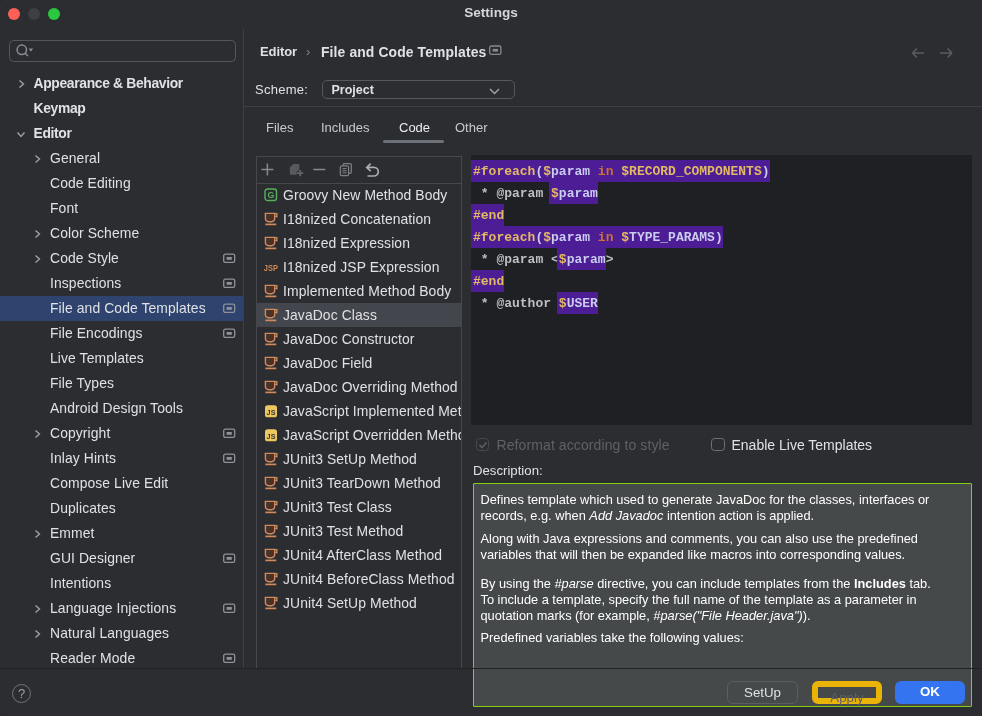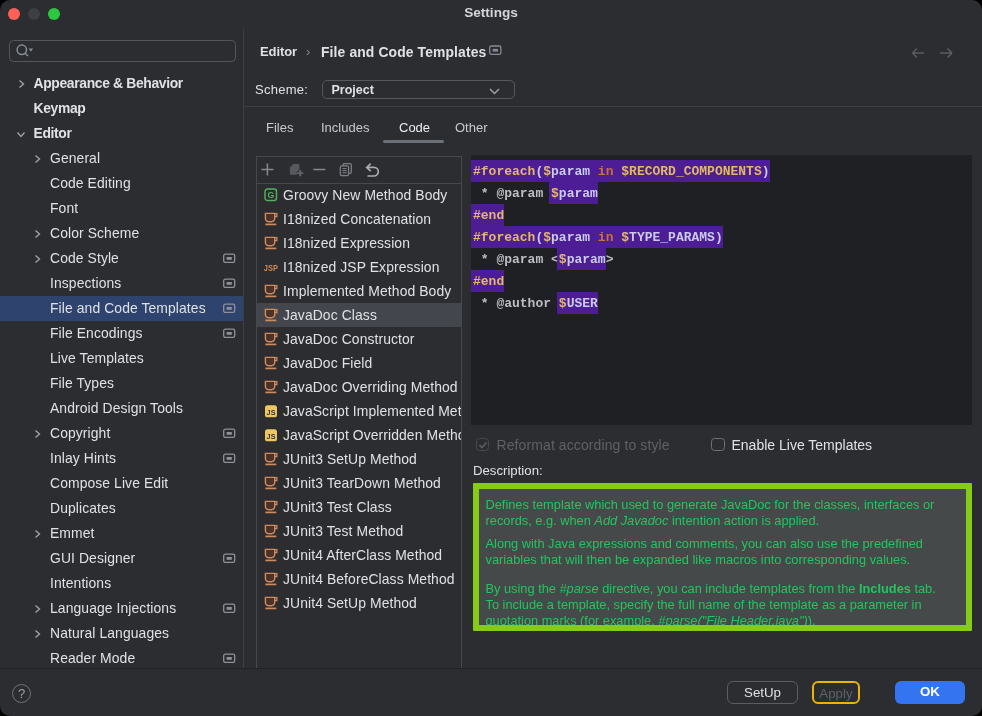--- a/index.html
+++ b/index.html
@@ -1,18 +1,18 @@
 <!DOCTYPE html>
 <html><head>
 <meta charset="utf-8">
 <style>
   html,body{margin:0;padding:0;width:982px;height:716px;background:#000;overflow:hidden}
   *{box-sizing:border-box}
   body{font-family:"Liberation Sans",sans-serif;-webkit-font-smoothing:antialiased}
-  .win{position:absolute;left:0;top:0;width:982px;height:716px;background:#2b2d30;border-radius:10px;overflow:hidden;transform:translateZ(0)}
+  .win{position:absolute;left:0;top:0;width:982px;height:716px;background:#2b2d30;border-radius:1px;overflow:hidden;transform:translateZ(0)}
   .abs{position:absolute}
   
   .light{position:absolute;top:8px;width:12px;height:12px;border-radius:50%}
   .title{position:absolute;top:6px;left:0;width:982px;text-align:center;font-size:13.6px;line-height:14px;font-weight:bold;color:#d4d6d9}
   
   .search{position:absolute;left:9px;top:39.5px;width:227px;height:22.5px;border:1px solid #53565c;border-radius:4.5px}
   .vdiv{position:absolute;left:243px;top:29px;width:1px;height:639px;background:#3d4043}
   .tree{position:absolute;left:0;top:71px;width:243px;height:597px;overflow:hidden}
   .trow{position:relative;height:25px;line-height:25px;font-size:13.9px;letter-spacing:0.1px;color:#dfe1e5;white-space:nowrap}
   .trow .lbl{position:absolute;left:33.5px}
@@ -41,32 +41,32 @@
   .code{position:absolute;left:2px;top:5.5px;font-family:"Liberation Mono",monospace;font-size:13px;line-height:22px;font-weight:bold;white-space:pre;color:#bcbec4}
   .fr{background:#4c1d95;padding:3.5px 0 3.5px 1.6px;margin-left:-1.6px}
   .k{color:#e2b964}.o{color:#ce7033}.p{color:#c9ccee}.w{color:#bcbec4}
   
   .cb{position:absolute;width:13.5px;height:13.5px;border-radius:3.5px}
   .cb1{left:475.5px;top:437.5px;border:1.3px solid #47494e}
   .cb2{left:711px;top:437.5px;border:1.5px solid #6d7076}
   .cbl1{position:absolute;left:496.5px;top:437px;font-size:14px;letter-spacing:0.1px;color:#5e6165}
   .cbl2{position:absolute;left:731.5px;top:436.5px;font-size:14px;color:#dfe1e5}
   .desc-lbl{position:absolute;left:473px;top:462.5px;font-size:13.2px;color:#dfe1e5}
-  .descbox{position:absolute;left:472.5px;top:483px;width:499.5px;height:148px;background:#46494a;border:6px solid #84cc16;border-radius:1px;color:#22c55e;font-size:12.8px;overflow:hidden}
+  .descbox{position:absolute;left:472.5px;top:483px;width:499.5px;height:224px;background:#46494a;border:1px solid #84cc16;border-radius:1px;color:#ffffff;font-size:12.8px;overflow:hidden}
   .descbox p{margin:0;padding:0 0 0 7px;line-height:15.9px}
   .descbox p.p1{margin-top:7.6px}
   .descbox p.p2{margin-top:8px}
   .descbox p.p3{margin-top:12.8px}
   .descbox p.p4{margin-top:6px}
   
   .fsep{position:absolute;left:0;top:668px;width:982px;height:1px;background:#202225}
   .help{position:absolute;left:12px;top:684px;width:19px;height:19px;border:1.4px solid #6f737a;border-radius:50%;color:#9da0a6;font-size:13px;line-height:17px;text-align:center}
   .btn{position:absolute;top:681px;height:23px;border-radius:6px;font-size:13.3px;text-align:center;line-height:22px}
   .btn.cancel{left:727px;width:71px;border:1px solid #5a5d63;color:#dfe1e5}
-  .btn.apply{left:812px;width:48px;border:2px solid #eab308;color:#5e6166}
+  .btn.apply{left:812px;width:70px;border:6px solid #eab308;color:#5e6166}
   .btn.ok{left:895px;width:70px;background:#3574f0;color:#fff;font-weight:600}
 </style>
 </head>
 <body>
 <div class="win">
 
   <div class="light" style="left:8px;background:#fe5f57"></div>
   <div class="light" style="left:28px;background:#3d3f42"></div>
   <div class="light" style="left:48px;background:#2ac83e"></div>
   <div class="title">Settings</div>

